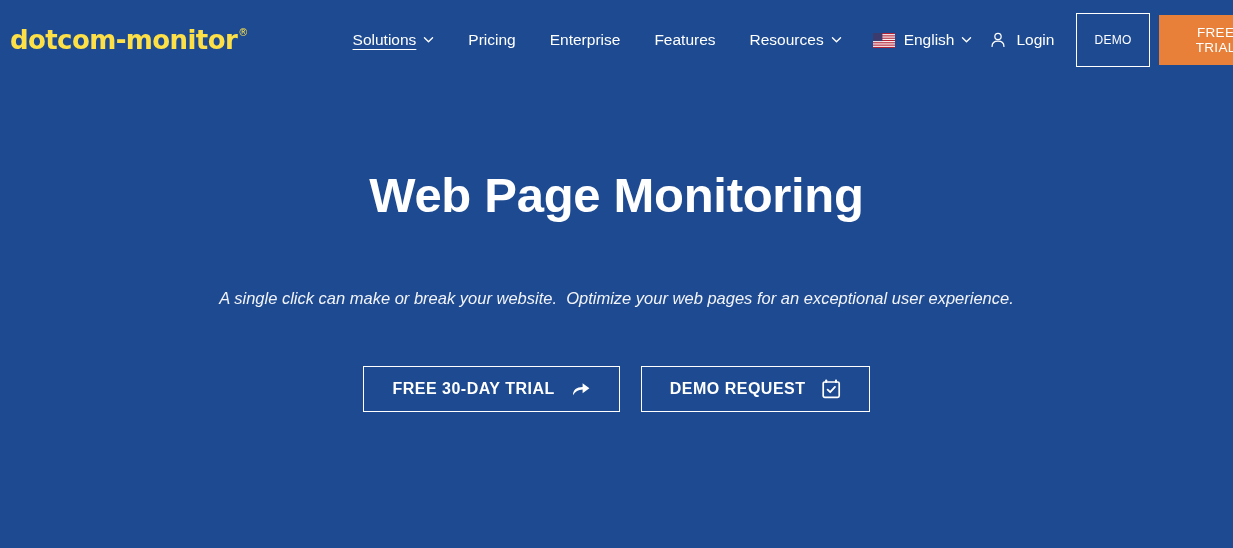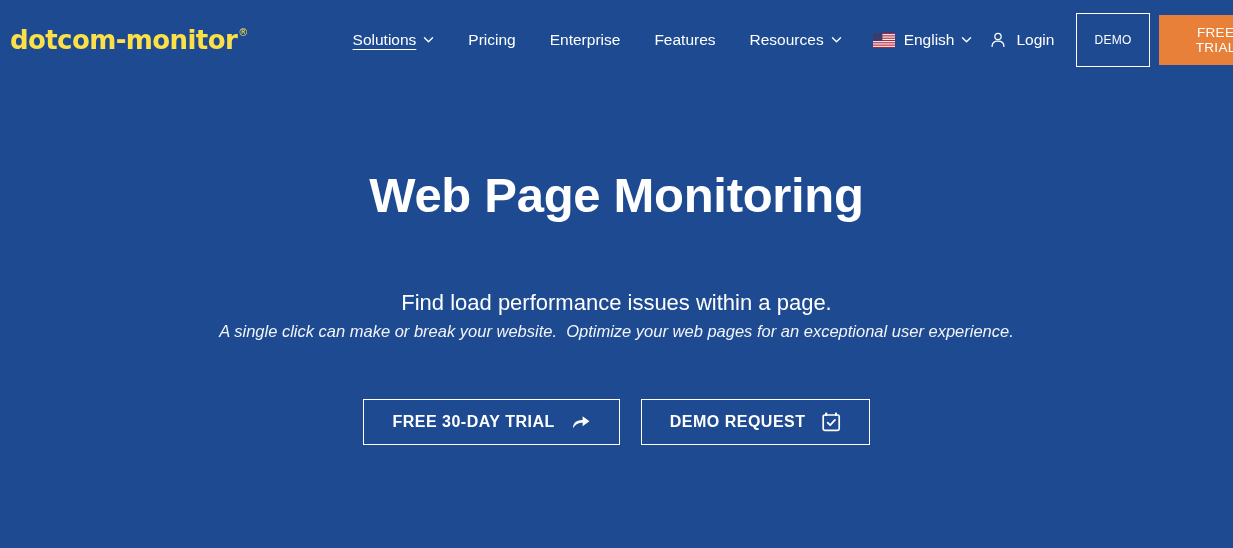--- a/index.html
+++ b/index.html
@@ -284,21 +284,20 @@
 
   </div>
 </header>
 
 <main class="hero">
 
   <h1 class="hero-title">Web Page Monitoring</h1>
 
   <p class="hero-sub">
     <br>
-    <span>Find load performance issues within a page.</span>
   </p>
 
   <p class="hero-tagline">A single click can make or break your website.  Optimize your web pages for an exceptional user experience.</p>
 
   <div class="hero-ctas">
 
     <button class="btn-outline">
       <span>FREE 30-DAY TRIAL</span>
       <span class="bicon">
         <svg width="20" height="18" viewBox="0 0 20 18">

